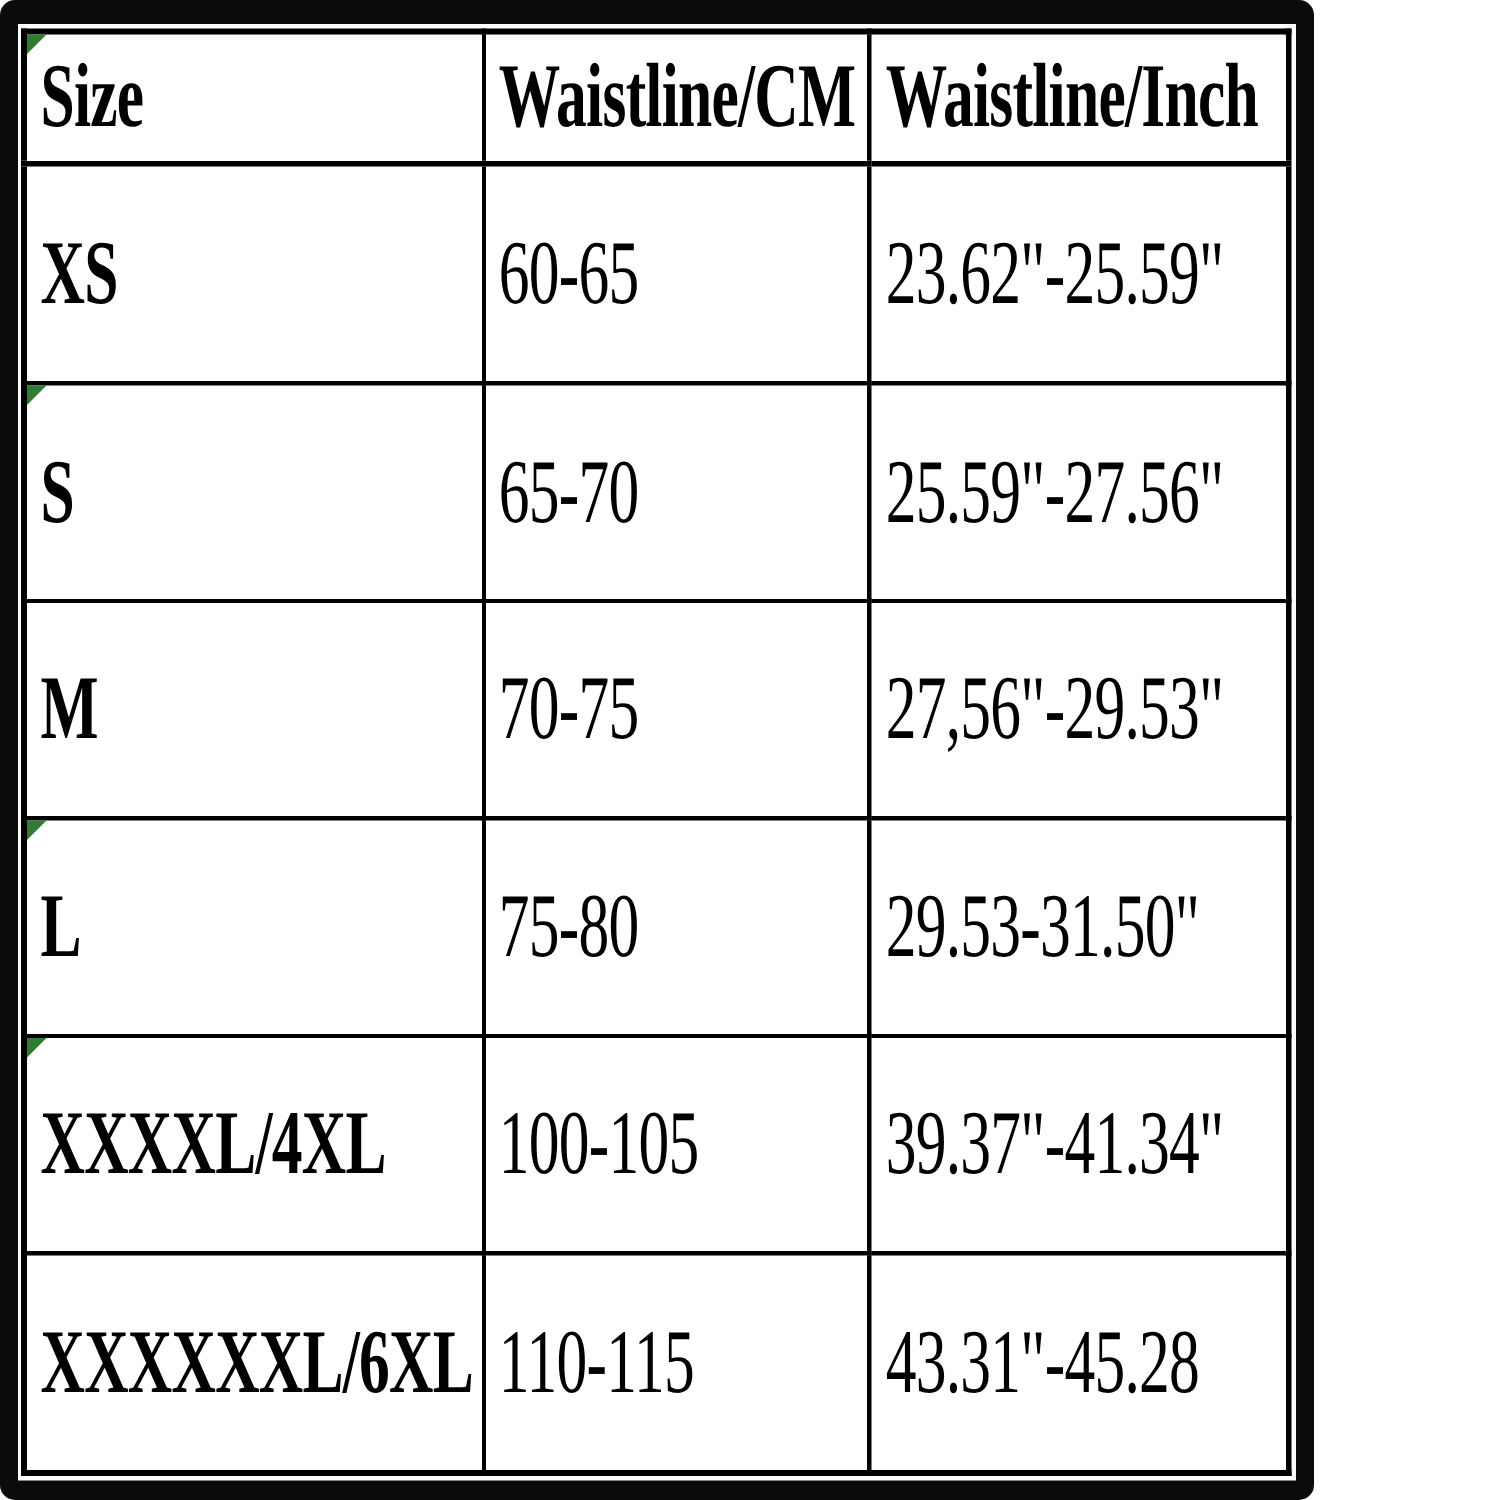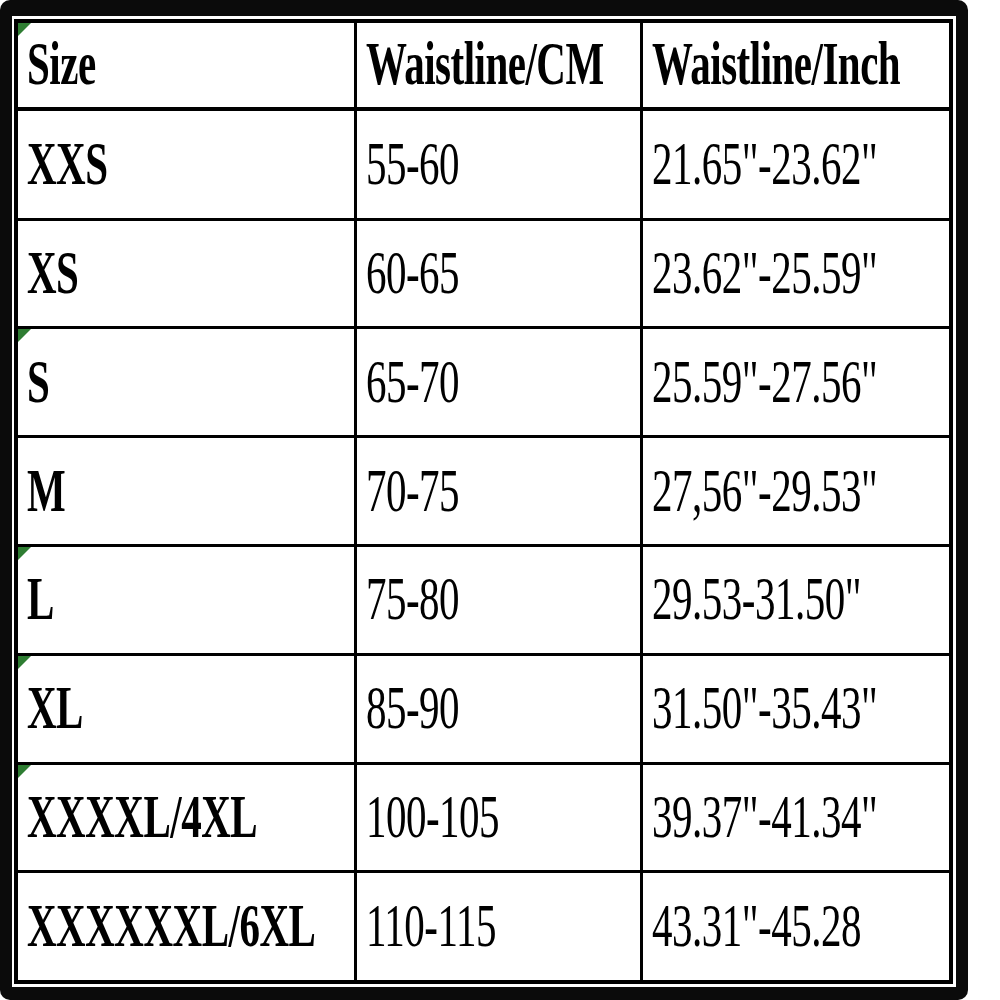--- a/index.html
+++ b/index.html
@@ -7,21 +7,21 @@
     padding: 0;
     width: 1000px;
     height: 1000px;
     background: #ffffff;
     font-family: "Liberation Serif", "DejaVu Serif", serif;
     overflow: hidden;
   }
   .frame {
     position: absolute;
     left: 0; top: 0;
-    width: 968px;
+    width: 876px;
     height: 1000px;
     background: var(--frame, #0b0b0b);
     border-radius: 10px;
   }
   .canvas {
     position: absolute;
     left: 12px;
     top: 16px;
     right: 12px;
     bottom: 13px;
@@ -92,50 +92,40 @@
           <th>
             <span class="txt b">Waistline/CM</span>
           </th>
           <th>
             <span class="txt b">Waistline/Inch</span>
           </th>
         </tr>
       </thead>
       <tbody>
         <tr>
-          <td><span class="txt b">XXS</span></td>
-          <td><span class="txt">55-60</span></td>
-          <td><span class="txt">21.65"-23.62"</span></td>
-        </tr>
-        <tr>
           <td><span class="txt b">XS</span></td>
           <td><span class="txt">60-65</span></td>
           <td><span class="txt">23.62"-25.59"</span></td>
         </tr>
         <tr>
           <td><span class="marker"></span><span class="txt b">S</span></td>
           <td><span class="txt">65-70</span></td>
           <td><span class="txt">25.59"-27.56"</span></td>
         </tr>
         <tr>
           <td><span class="txt b">M</span></td>
           <td><span class="txt">70-75</span></td>
           <td><span class="txt">27,56"-29.53"</span></td>
         </tr>
         <tr>
           <td><span class="marker"></span><span class="txt b">L</span></td>
           <td><span class="txt">75-80</span></td>
           <td><span class="txt">29.53-31.50"</span></td>
         </tr>
         <tr>
-          <td><span class="marker"></span><span class="txt b">XL</span></td>
-          <td><span class="txt">85-90</span></td>
-          <td><span class="txt">31.50"-35.43"</span></td>
-        </tr>
-        <tr>
           <td><span class="marker"></span><span class="txt b">XXXXL/4XL</span></td>
           <td><span class="txt">100-105</span></td>
           <td><span class="txt">39.37"-41.34"</span></td>
         </tr>
         <tr>
           <td><span class="txt b">XXXXXXL/6XL</span></td>
           <td><span class="txt">110-115</span></td>
           <td><span class="txt">43.31"-45.28</span></td>
         </tr>
       </tbody>

